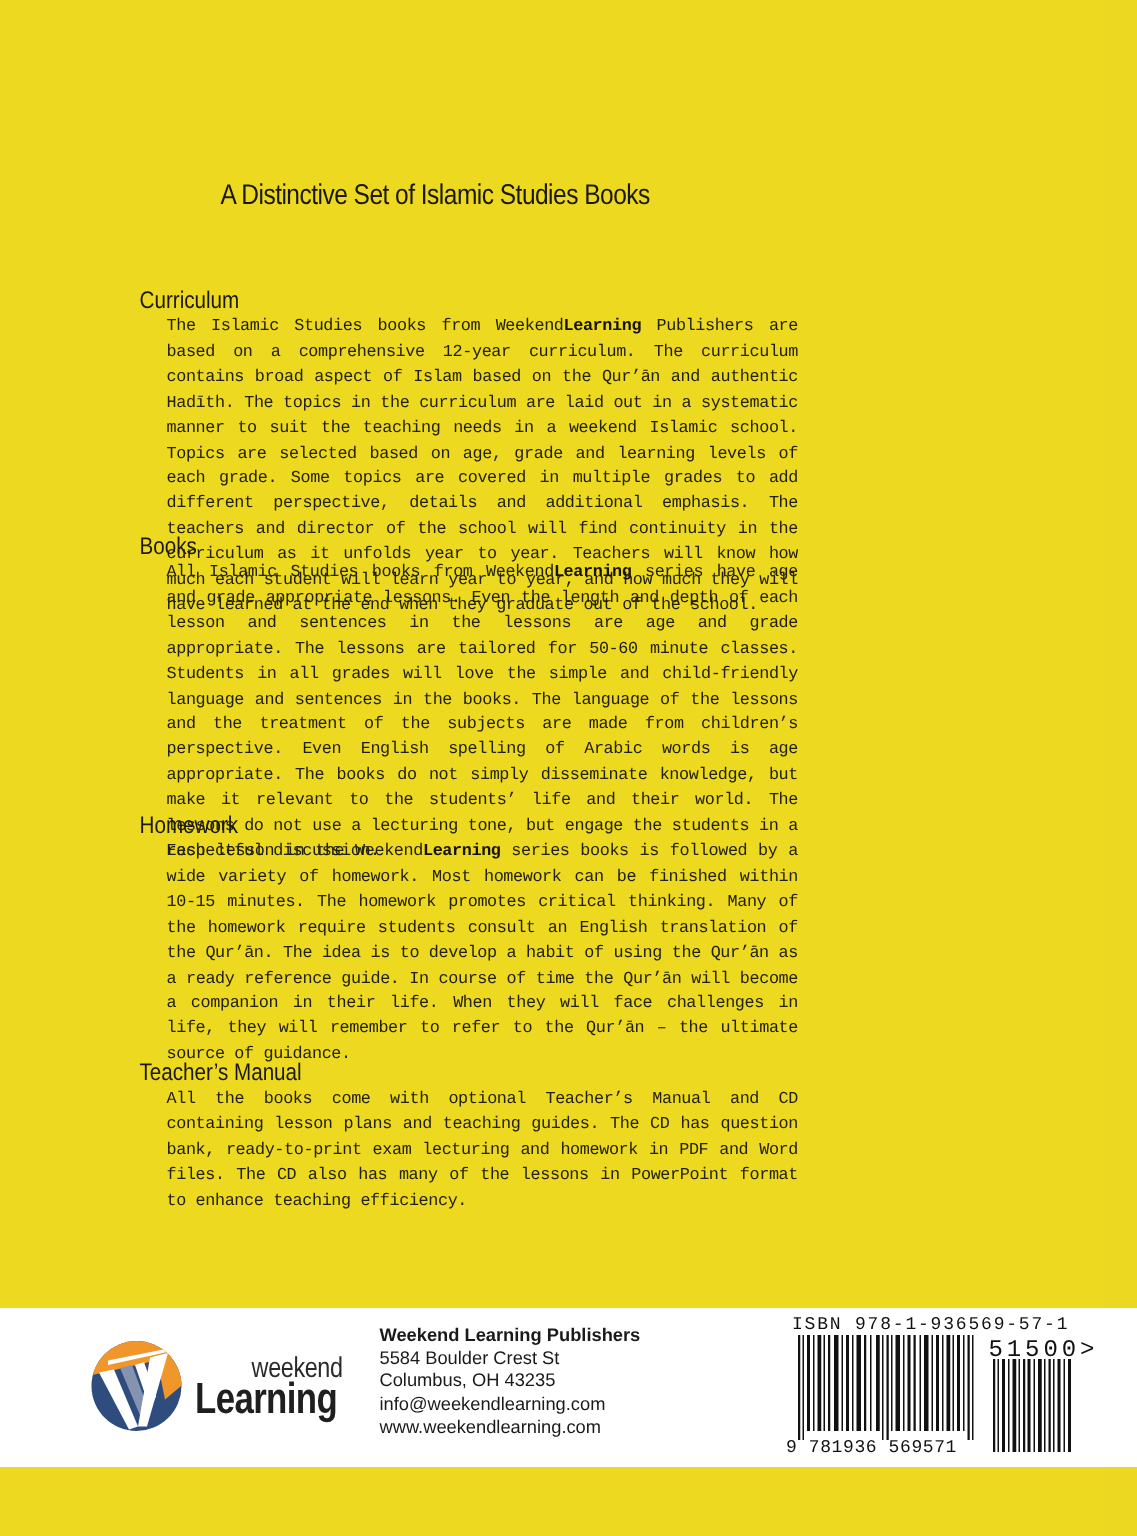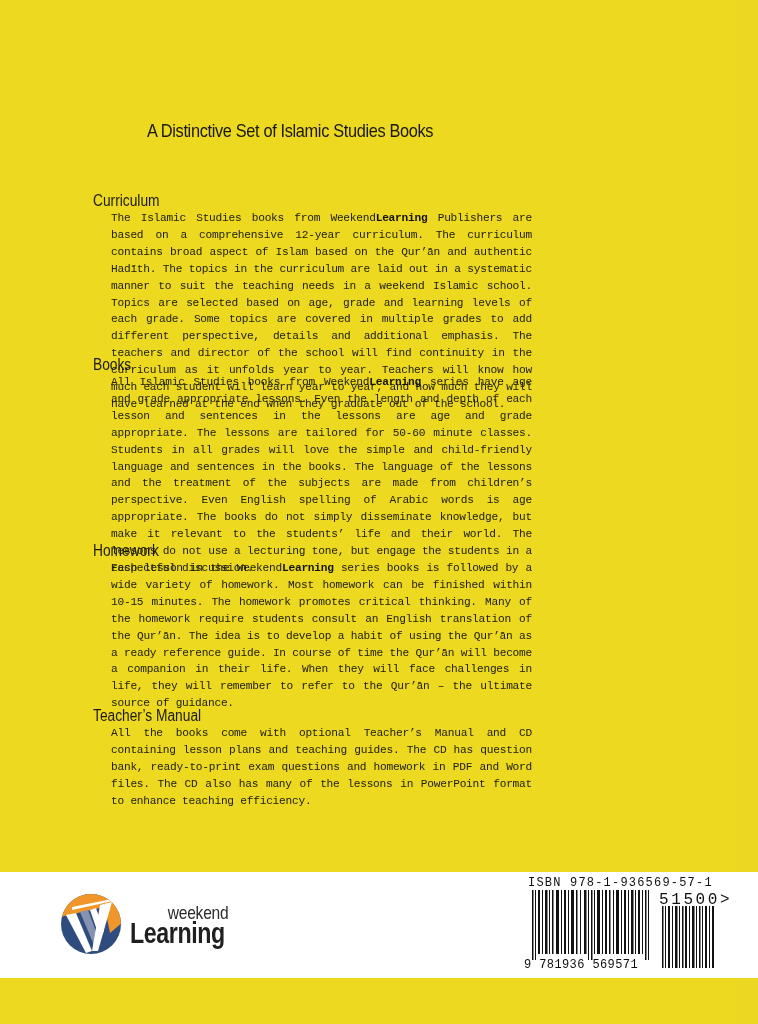--- a/index.html
+++ b/index.html
@@ -92,21 +92,21 @@
       <p class="section-body"><span>All Islamic Studies books from Weekend</span><b>Learning</b><span> series have age and grade appropriate lessons. Even the length and depth of each lesson and sentences in the lessons are age and grade appropriate. The lessons are tailored for 50-60 minute classes. Students in all grades will love the simple and child-friendly language and sentences in the books. The language of the lessons and the treatment of the subjects are made from children’s perspective. Even English spelling of Arabic words is age appropriate. The books do not simply disseminate knowledge, but make it relevant to the students’ life and their world. The lessons do not use a lecturing tone, but engage the students in a respectful discussion.</span></p>
     </div>
 
     <div class="section" id="sec-homework">
       <div class="section-heading">Homework</div>
       <p class="section-body"><span>Each lesson in the Weekend</span><b>Learning</b><span> series books is followed by a wide variety of homework. Most homework can be finished within 10-15 minutes. The homework promotes critical thinking. Many of the homework require students consult an English translation of the Qur’ān. The idea is to develop a habit of using the Qur’ān as a ready reference guide. In course of time the Qur’ān will become a companion in their life. When they will face challenges in life, they will remember to refer to the Qur’ān – the ultimate source of guidance.</span></p>
     </div>
 
     <div class="section" id="sec-manual">
       <div class="section-heading">Teacher’s Manual</div>
-      <p class="section-body"><span>All the books come with optional Teacher’s Manual and CD containing lesson plans and teaching guides. The CD has question bank, ready-to-print exam questions and homework in PDF and Word files. The CD also has many of the lessons in PowerPoint format to enhance teaching efficiency.</span></p>
+      <p class="section-body"><span>All the books come with optional Teacher’s Manual and CD containing lesson plans and teaching guides. The CD has question bank, ready-to-print exam lecturing and homework in PDF and Word files. The CD also has many of the lessons in PowerPoint format to enhance teaching efficiency.</span></p>
     </div>
 
   </div>
 
   <div class="footer-band"></div>
 
   <svg class="logo" viewBox="0 0 62 62">
     <defs>
       <clipPath id="circ">
           <circle cx="31" cy="31" r="30"></circle>
@@ -119,20 +119,27 @@
       <polygon points="6,22 16,20 32,58 26,60" fill="#ffffff"></polygon>
       <polygon points="20,19 28,17 38,44 34,52" fill="#8593b0"></polygon>
       <polygon points="30,17 36,15 44,38 40,46" fill="#ffffff"></polygon>
       <polygon points="40,12 52,9 38,58 32,58" fill="#ffffff"></polygon>
       <polygon points="12,14 62,4 62,6 12,17" fill="#ffffff"></polygon>
     </g>
   </svg>
   <div class="logo-word-top">weekend</div>
   <div class="logo-word-bottom">Learning</div>
 
+  <div class="publisher">
+    <div class="name">Weekend Learning Publishers</div>
+    <div>5584 Boulder Crest St</div>
+    <div>Columbus, OH 43235</div>
+    <div>info@weekendlearning.com</div>
+    <div>www.weekendlearning.com</div>
+  </div>
 
   <div class="barcode-wrap">
     <div class="isbn-text">ISBN 978-1-936569-57-1</div>
     <div class="price-text">51500&gt;</div>
     <svg class="bars-main" width="130" height="70" viewBox="0 0 130 70">
       <g fill="#111">
         <rect x="4" y="0" width="1.5" height="70"></rect>
           <rect x="7" y="0" width="1" height="70"></rect>
         <rect x="10" y="0" width="2" height="64"></rect>
           <rect x="14" y="0" width="1" height="64"></rect>

